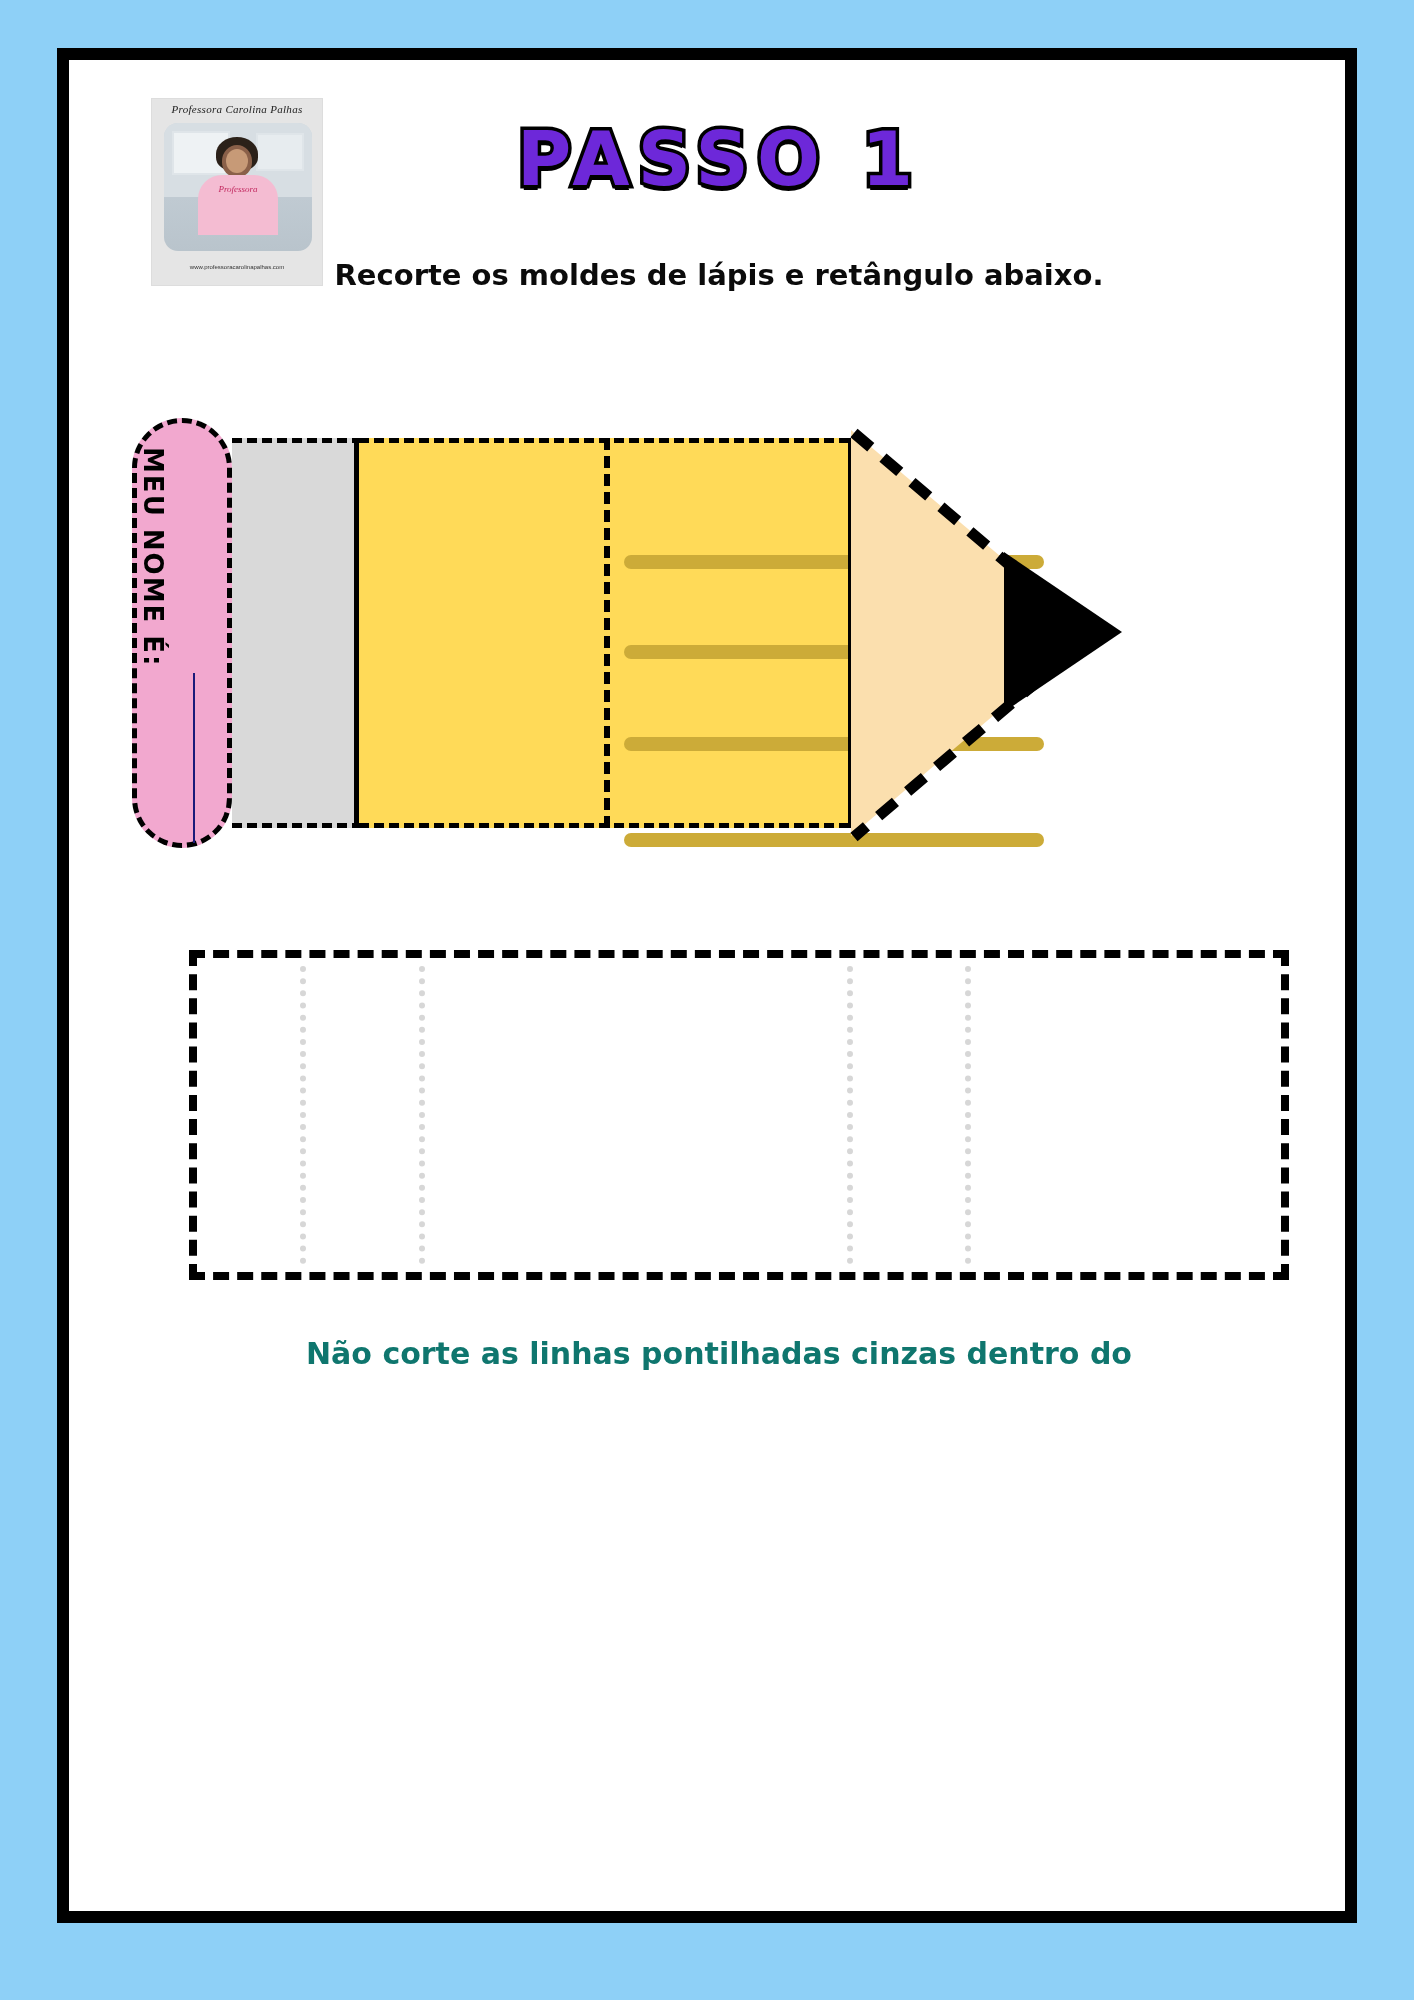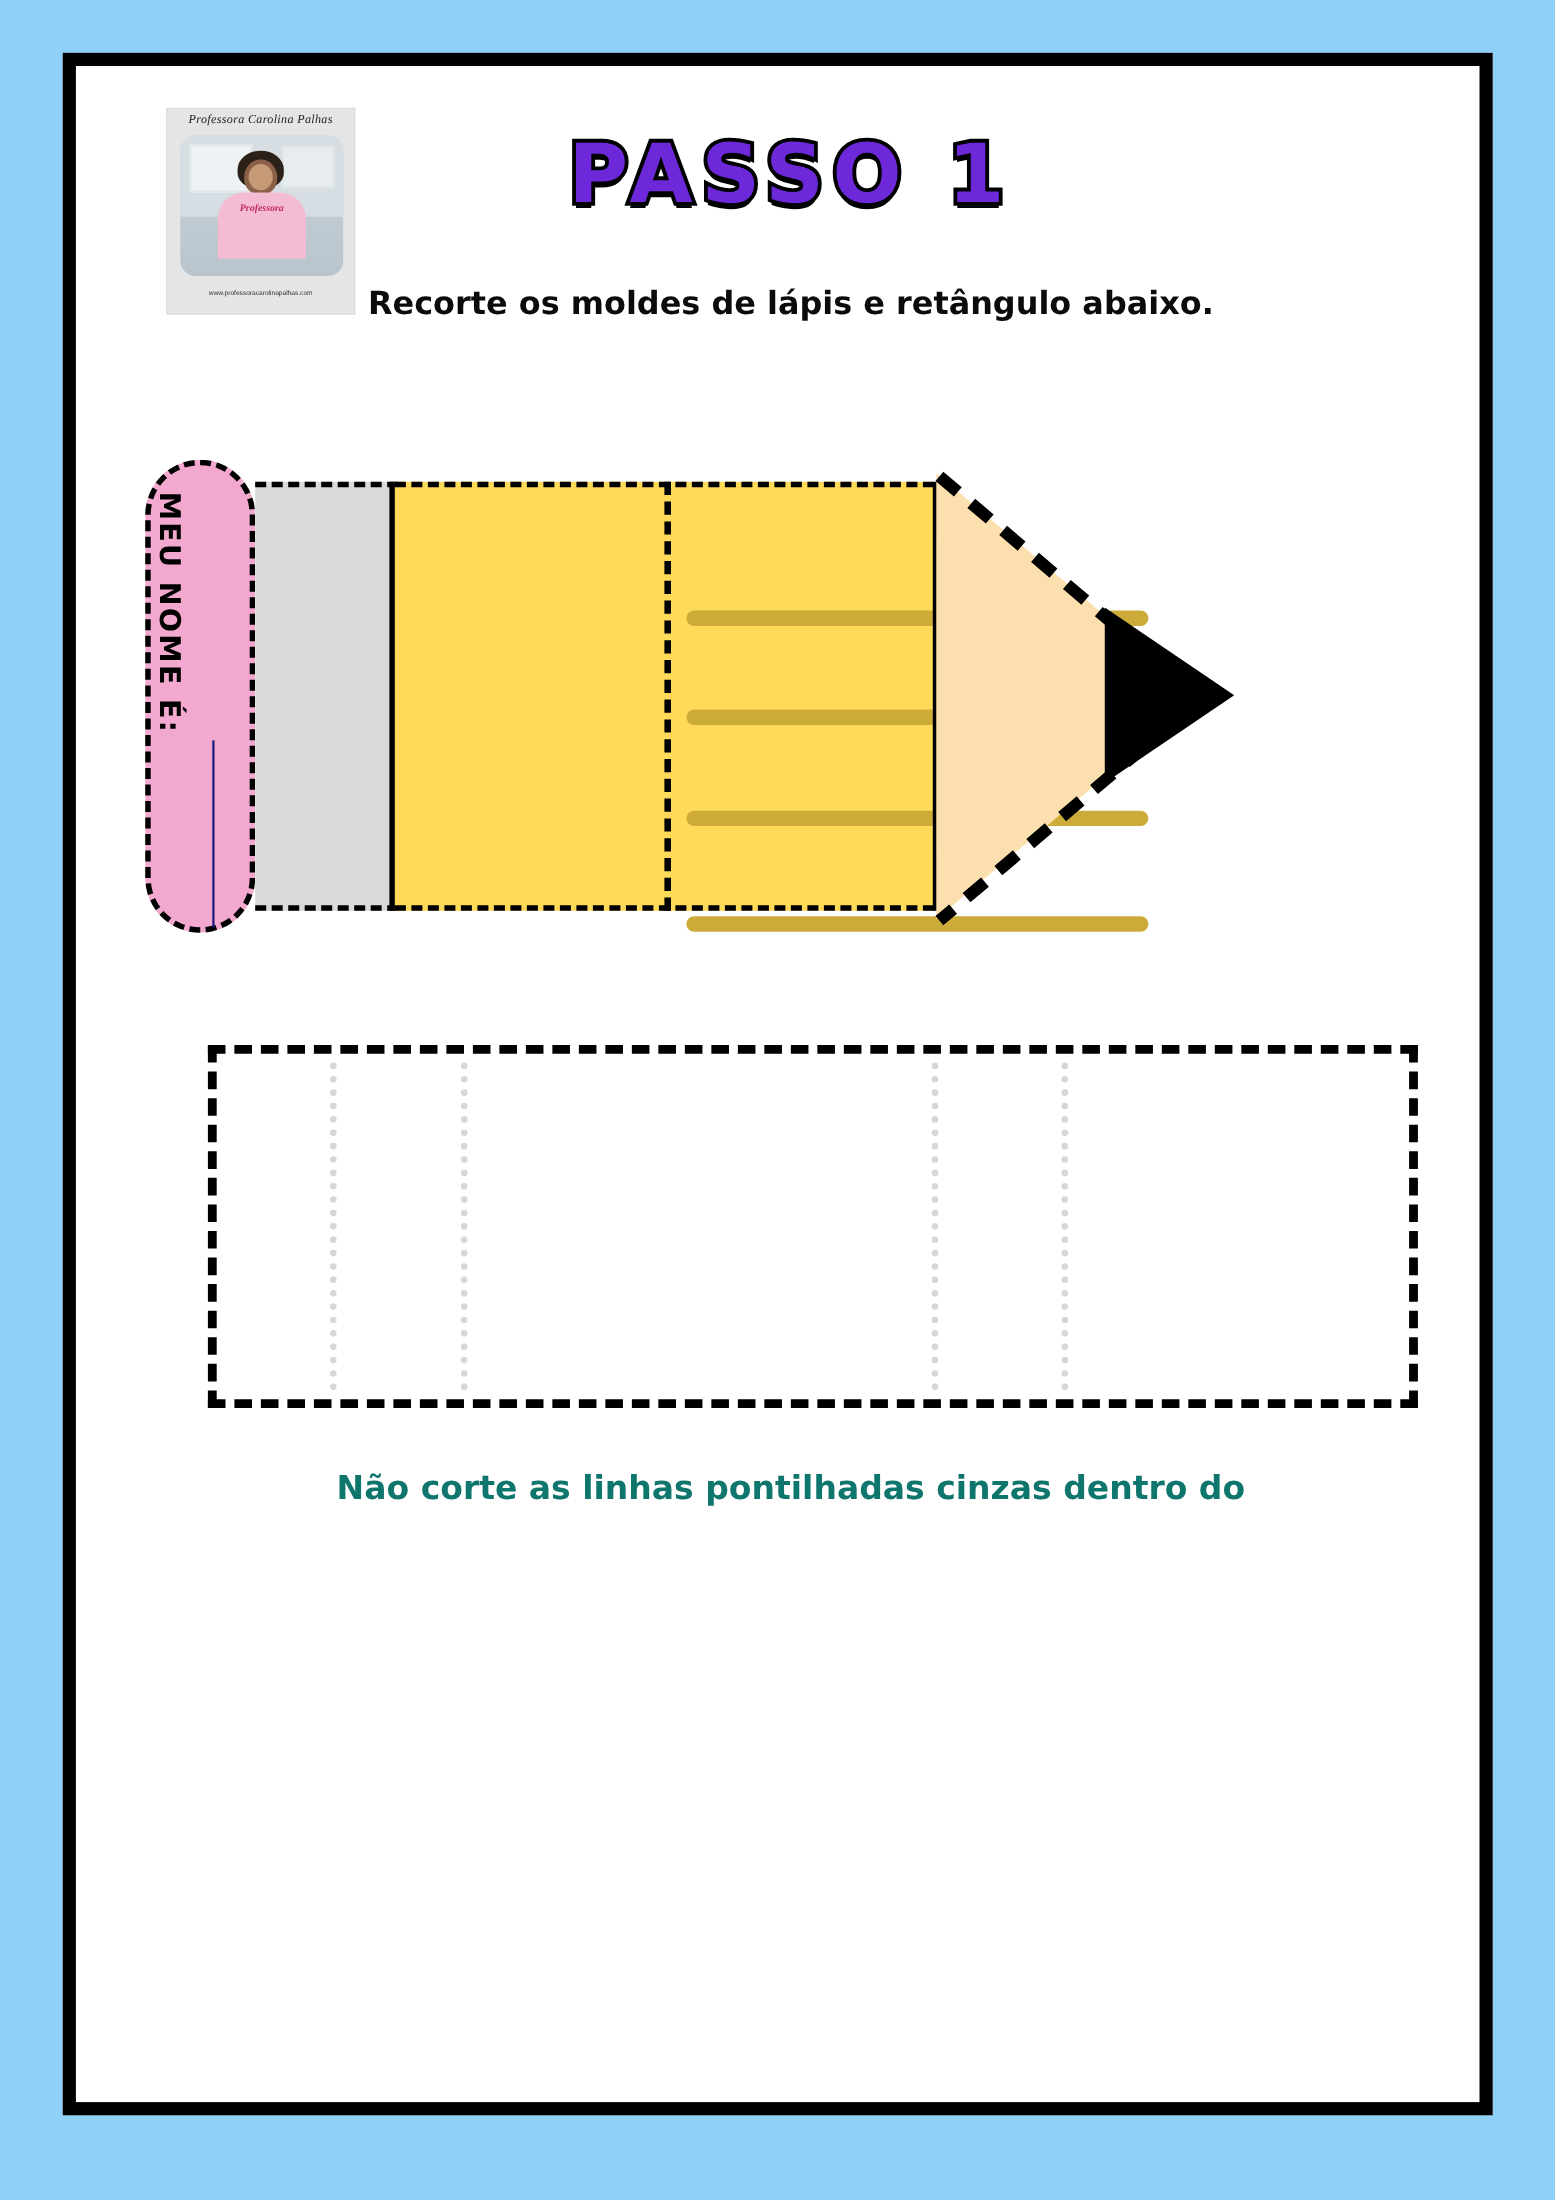--- a/index.html
+++ b/index.html
@@ -59,21 +59,20 @@
     letter-spacing: 0.3px;
   }
   .logo-photo {
     position: absolute;
     left: 12px;
     top: 24px;
     width: 148px;
     height: 128px;
     background: linear-gradient(#cfd8de 0%, #c2ccd4 45%, #b9c4cc 100%);
     border-radius: 14px;
-    font-weight: bold;
   }
   
   .logo-photo .wall {
     position: absolute; left: 0; top: 0; width: 100%; height: 58%;
     background: #d7dee3; border-radius: 14px 14px 0 0;
   }
   .logo-photo .board {
     position: absolute; left: 8px; top: 8px; width: 54px; height: 40px;
     background: #eef2f4; border: 2px solid #dfe5e9;
   }

